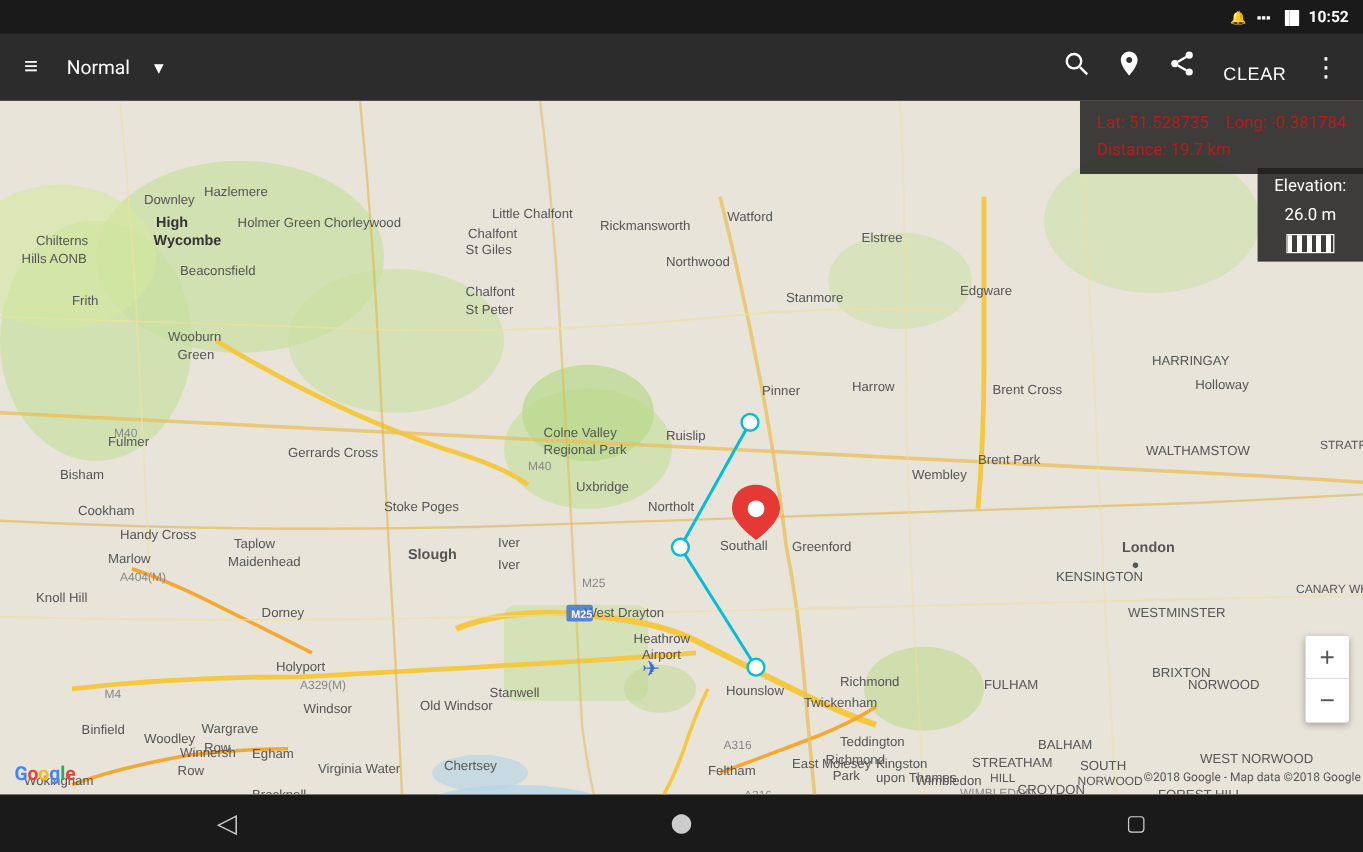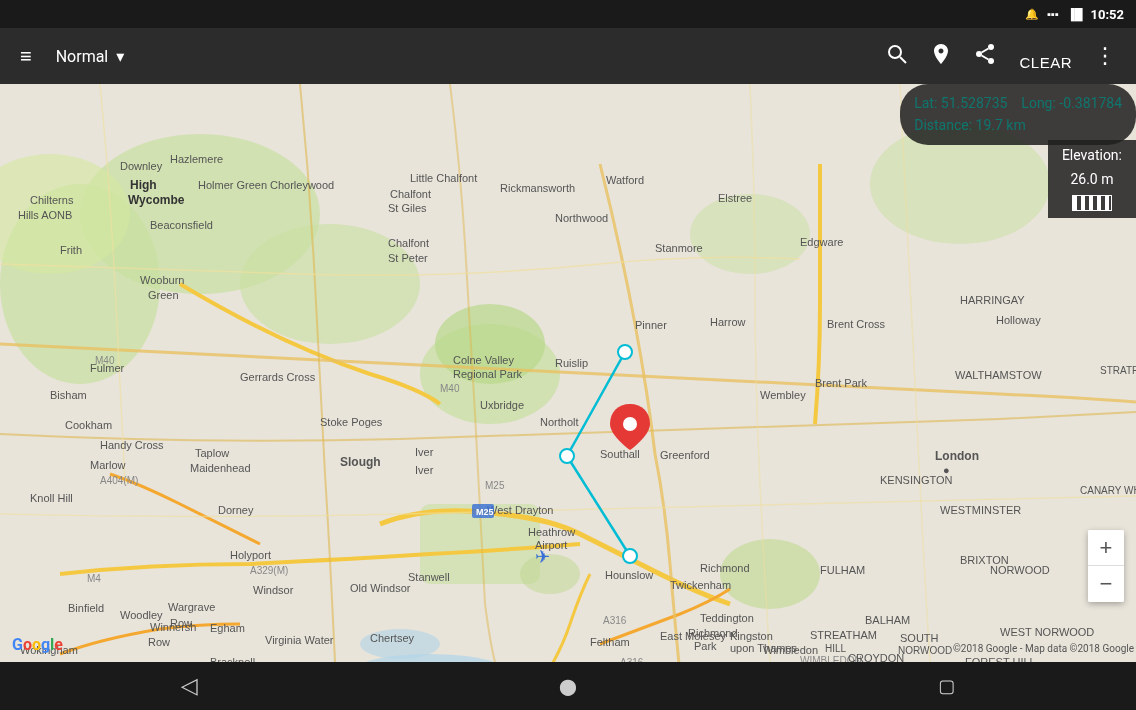--- a/index.html
+++ b/index.html
@@ -52,21 +52,21 @@
       border-radius: 4px;
       display: flex;
       align-items: center;
       justify-content: center;
       font-size: 20px;
     }
 
     #map-type-selector {
       display: flex;
       align-items: center;
-      gap: 8px;
+      gap: 20px;
       cursor: pointer;
       padding: 4px 8px;
     }
     #map-type-label {
       color: #fff;
       font-size: 16px;
     }
     #map-type-arrow {
       color: #fff;
       font-size: 16px;
@@ -106,25 +106,24 @@
       width: 100%;
       height: 100%;
     }
 
     
     #info-overlay {
       position: absolute;
       top: 0;
       right: 0;
       background: rgba(30, 30, 30, 0.85);
-      color: #0f766e;
+      color: #b91c1c;
       padding: 8px 14px;
       font-size: 14px;
       line-height: 1.6;
-      border-radius: 28px;
     }
 
     
     #elevation-overlay {
       position: absolute;
       top: 56px;
       right: 0;
       background: rgba(30, 30, 30, 0.85);
       color: #fff;
       padding: 7px 14px;

